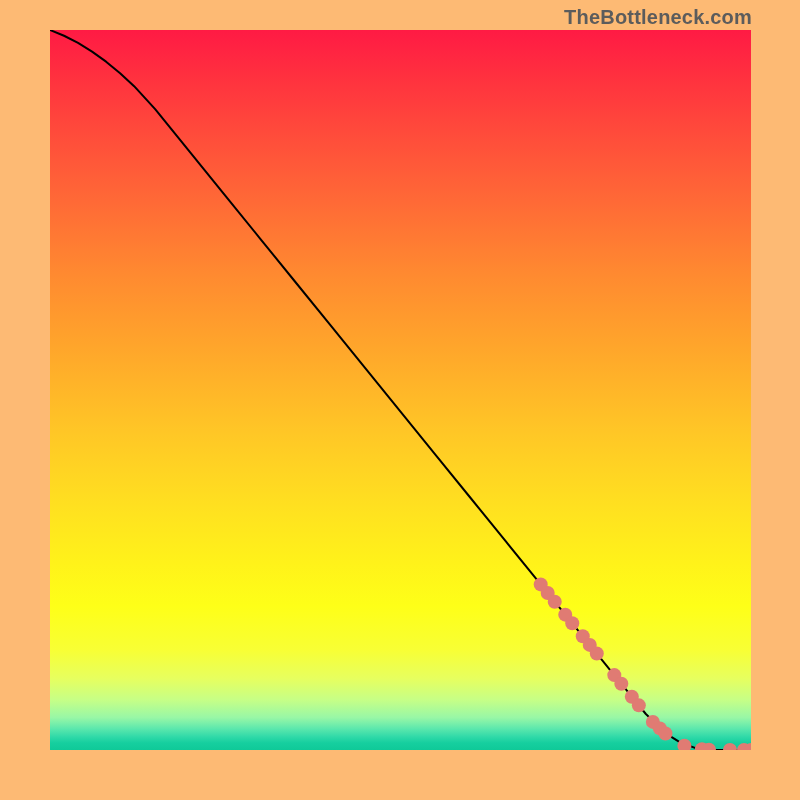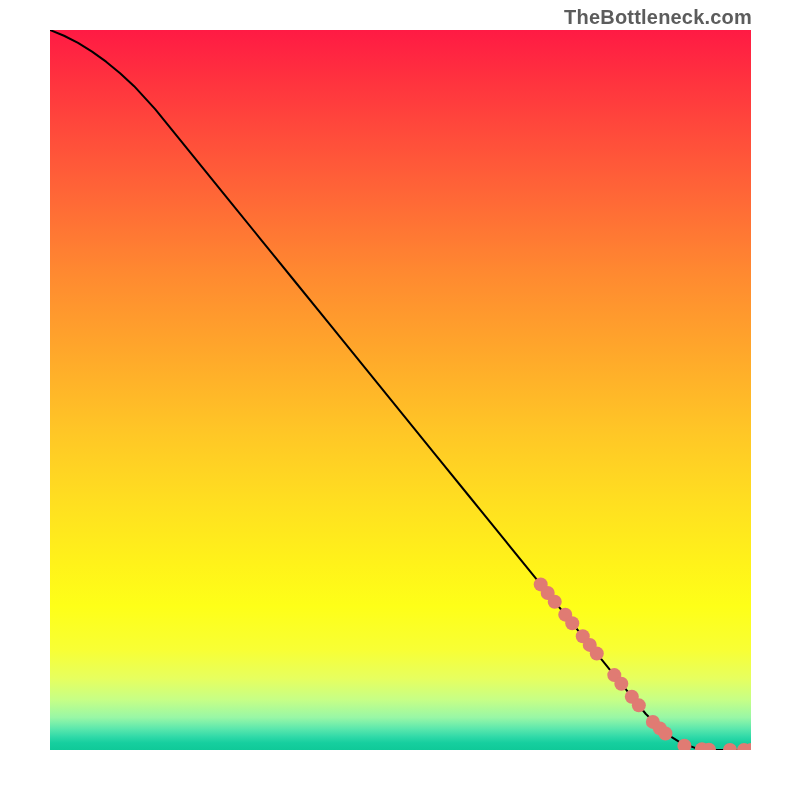--- a/index.html
+++ b/index.html
@@ -8,21 +8,21 @@
     width: 800px;
     height: 800px;
     background: #000;
     font-family: Arial, Helvetica, sans-serif;
     overflow: hidden;
   }
   .stage {
     position: relative;
     width: 800px;
     height: 800px;
-    background: #ffffff;
+    background: #fdba74;
   }
   .plot {
     position: absolute;
     left: 50px;
     top: 30px;
     width: 701px;
     height: 720px;
     overflow: hidden;
   }
   .gradient {

